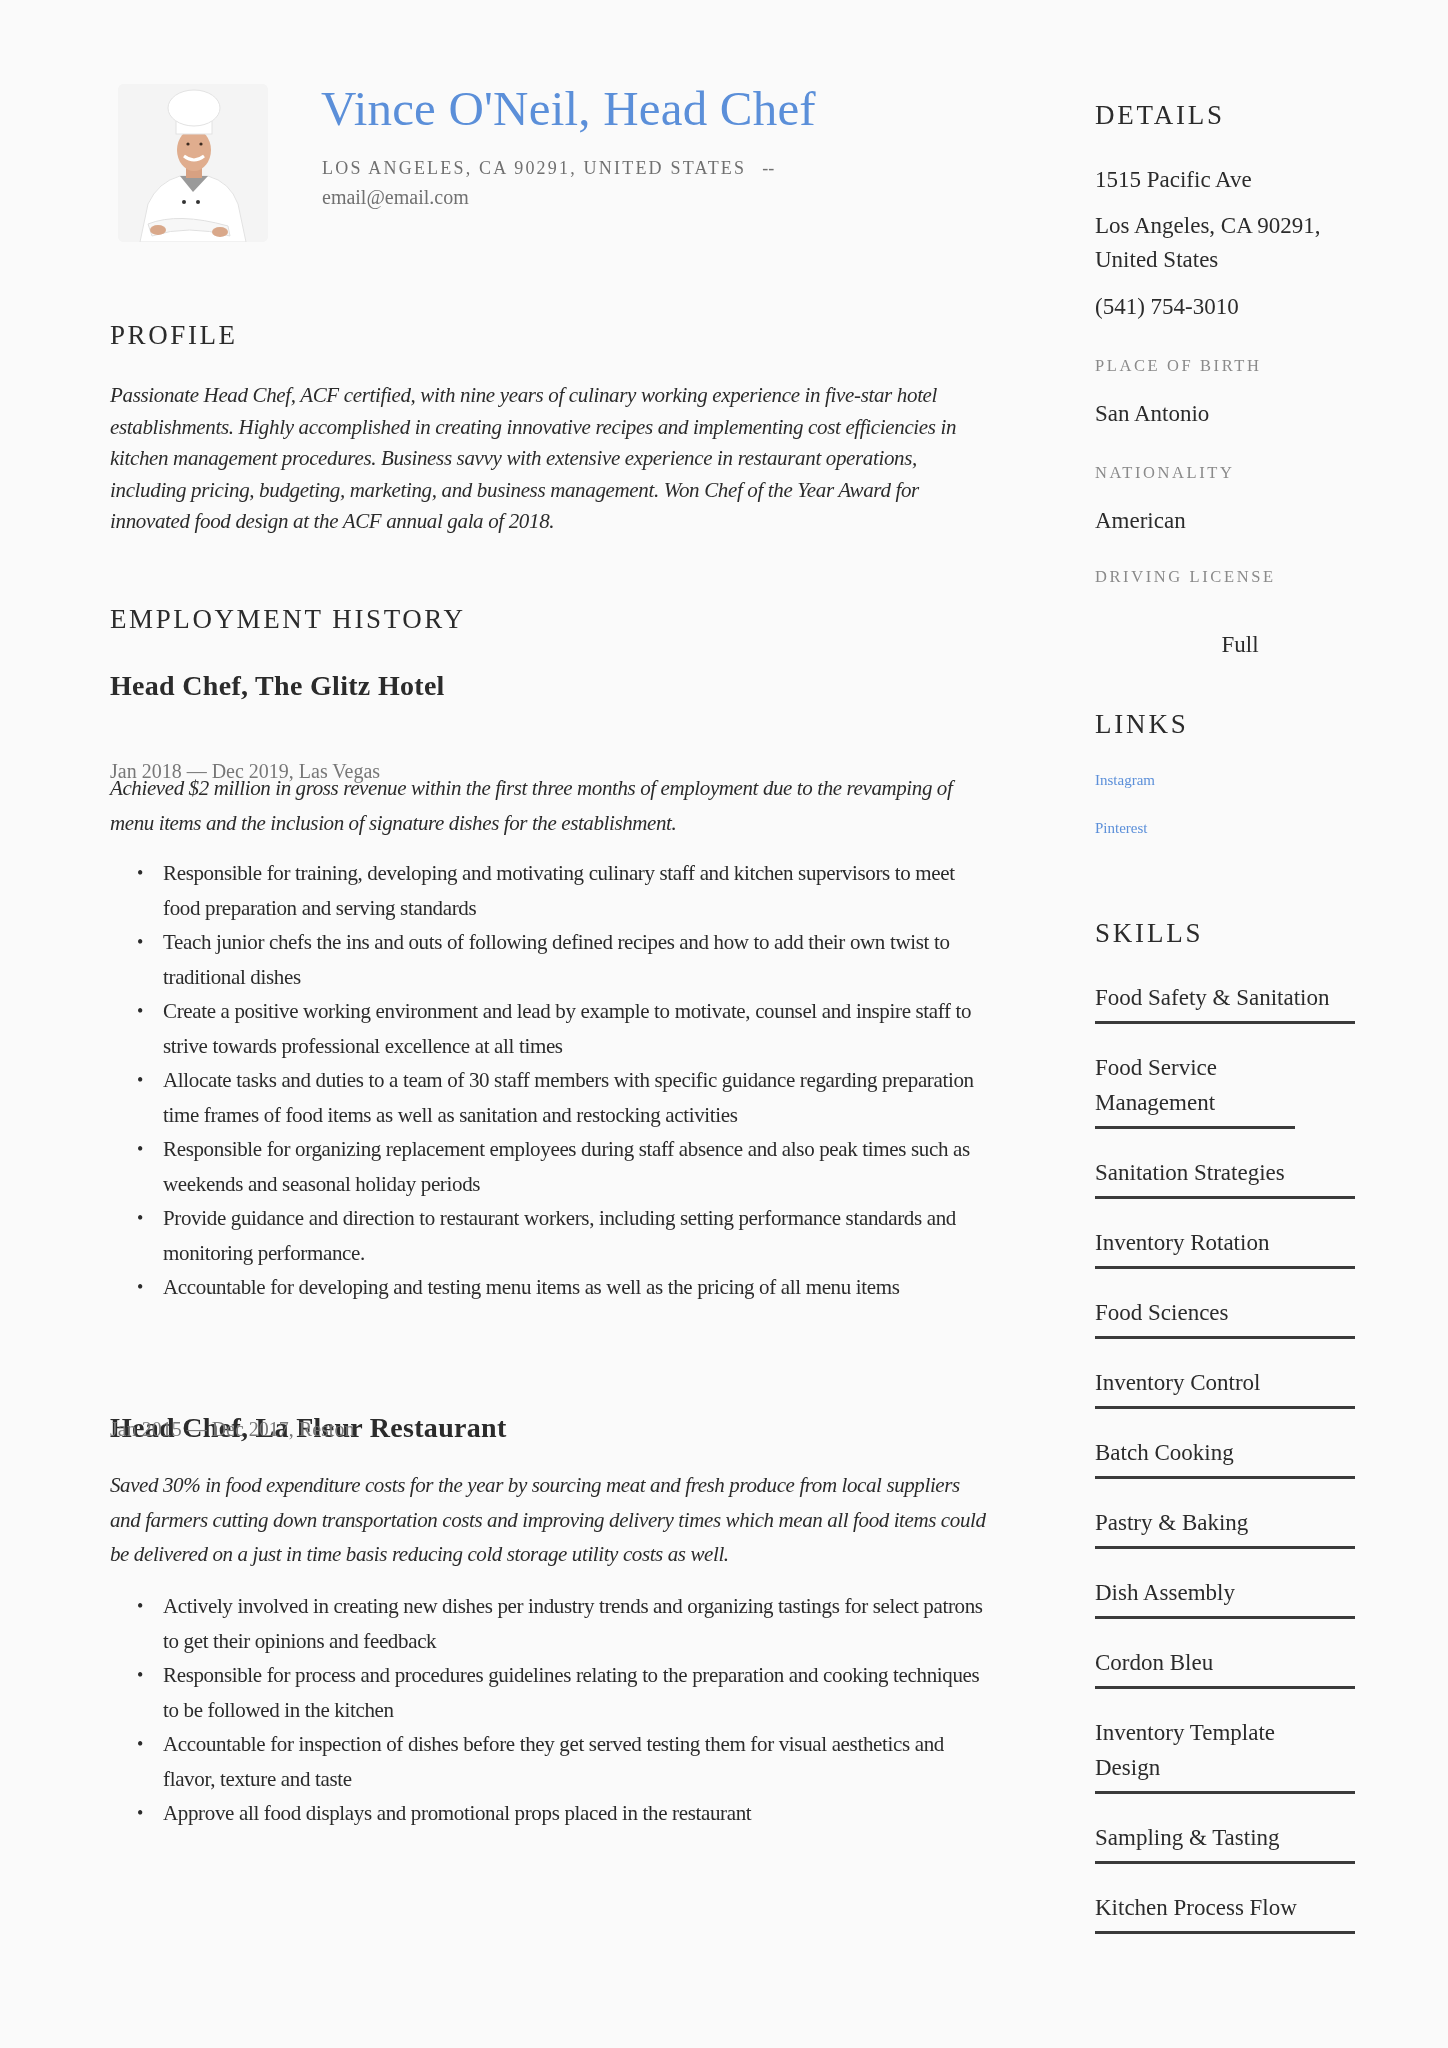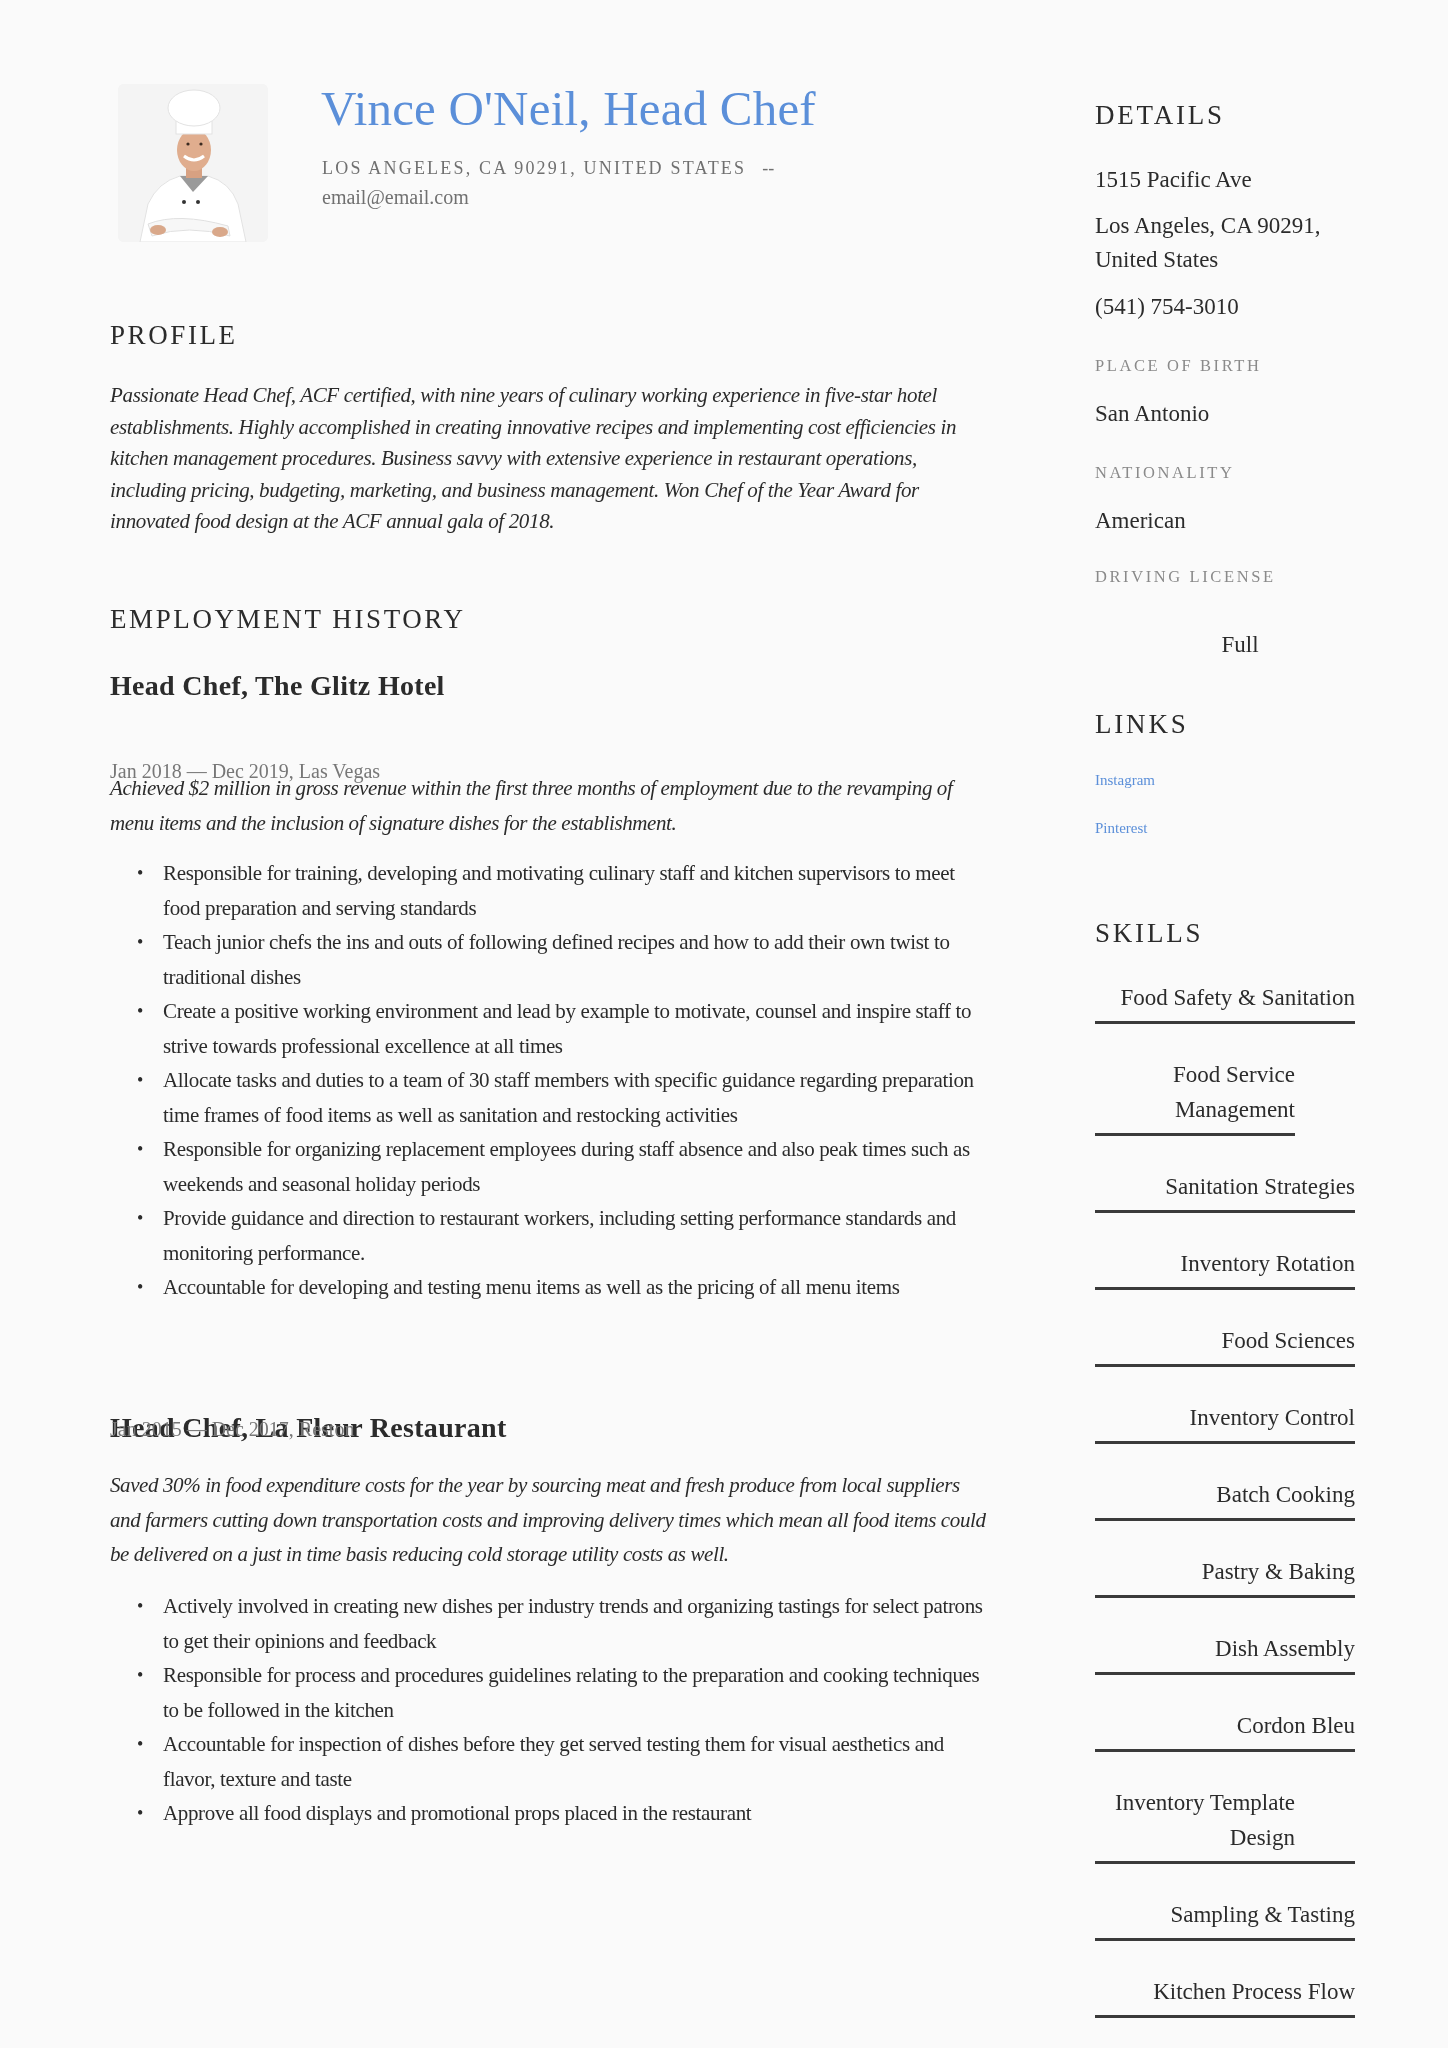--- a/index.html
+++ b/index.html
@@ -71,21 +71,21 @@
   }
   .r-label {
     position:absolute; left:1095px; font-size:16.5px; letter-spacing:2.6px; color:#8a8a8a;
   }
   .r-link {
     position:absolute; left:1095px; font-size:15px; color:#5b8fd9; text-decoration:none;
   }
   .skills { position:absolute; left:1095px; top:966px; width:260px; }
   .skill {
     padding-top:14px; padding-bottom:6px; border-bottom:3px solid #3a3a3a;
-    font-size:23px; line-height:35px; color:#2b2b2b; margin-bottom:19px;text-align:right;
+    font-size:23px; line-height:35px; color:#2b2b2b; margin-bottom:12px;
   }
 </style>
 </head>
 <body>
 
 <div class="page">
 
   <div class="photo" title="Chef portrait photo">
     <svg width="150" height="158" viewBox="0 0 150 158">
       <rect width="150" height="158" fill="#f4f4f4"></rect>

